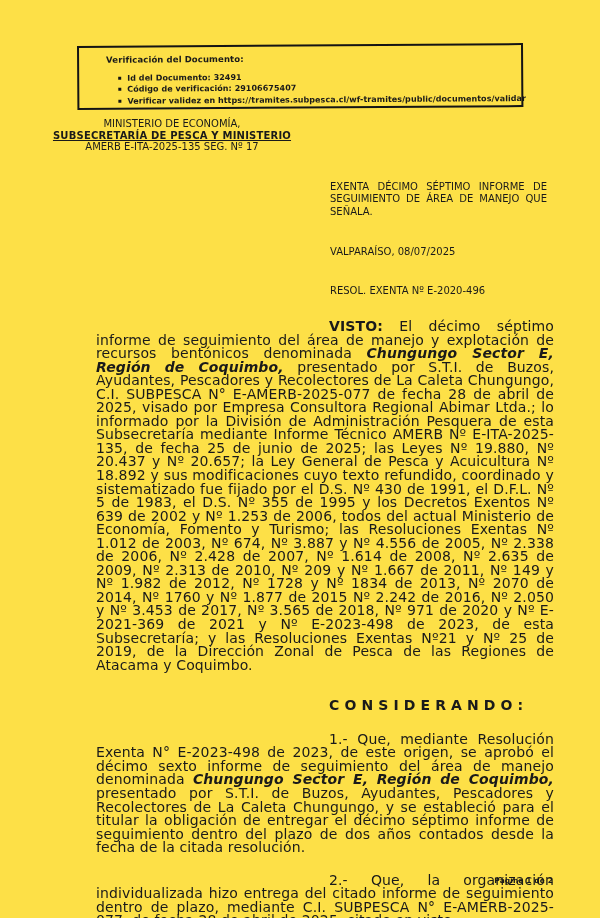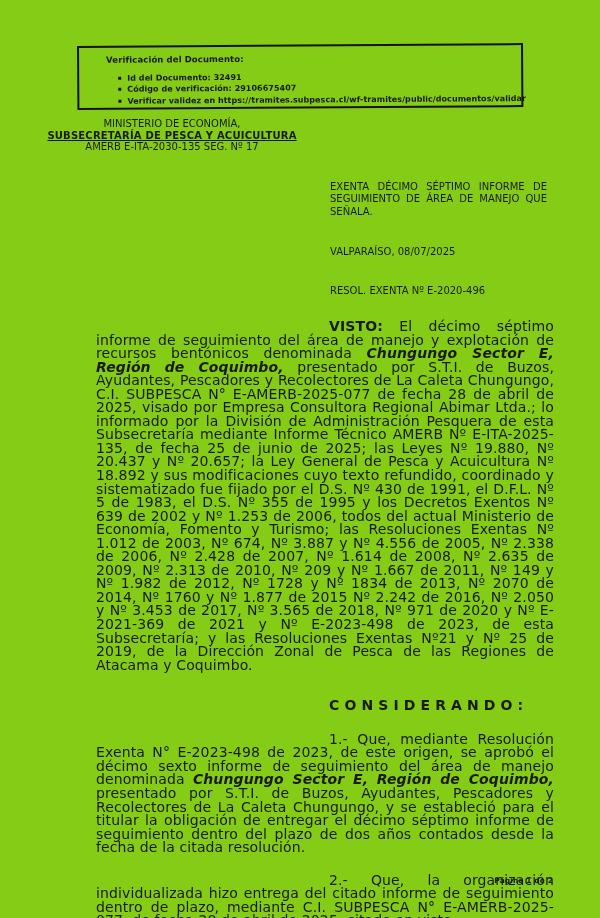--- a/index.html
+++ b/index.html
@@ -1,20 +1,20 @@
 <!DOCTYPE html>
 <html lang="es"><head>
 <meta charset="utf-8">
 <title>RESOL. EXENTA Nº E-2025-496</title>
 <style>
   html,body{margin:0;padding:0;background:#ffffff;}
   .page{
     position:relative;
     width:600px;height:918px;
-    background:#84cc16;
+    background:#fde047;
     color:#1a1a1a;
     font-family:"DejaVu Sans","Liberation Sans",sans-serif;
     overflow:hidden;
     -webkit-font-smoothing:antialiased;
   }
   
   .verify-box{
     position:absolute;left:77px;top:46px;width:446px;height:64px;
     border:2px solid #141414;
     box-sizing:border-box;
@@ -77,22 +77,22 @@
     <div class="vb-title">Verificación del Documento:</div>
     <ul class="vb-list">
       <li>Id del Documento: 32491</li>
       <li>Código de verificación: 29106675407</li>
       <li>Verificar validez en https://tramites.subpesca.cl/wf-tramites/public/documentos/validar</li>
     </ul>
   </div>
 
   <div class="letterhead">
     <div class="lh-line">MINISTERIO DE ECONOMÍA,</div>
-    <div class="lh-line lh-bold">SUBSECRETARÍA DE PESCA Y ACUICULTURA</div>
-    <div class="lh-line">AMERB E-ITA-2030-135 SEG. Nº 17</div>
+    <div class="lh-line lh-bold">SUBSECRETARÍA DE PESCA Y MINISTERIO</div>
+    <div class="lh-line">AMERB E-ITA-2025-135 SEG. Nº 17</div>
   </div>
 
   <div class="subject-block">
     <p class="subject">EXENTA DÉCIMO SÉPTIMO INFORME DE SEGUIMIENTO DE ÁREA DE MANEJO QUE SEÑALA.</p>
     <p class="place-date">VALPARAÍSO, 08/07/2025</p>
     <p class="res-number">RESOL. EXENTA Nº E-2020-496</p>
   </div>
 
   <div class="doc-body">
     <p class="para first-indent"><span style="font-weight: 700;">VISTO:</span><span> El décimo séptimo informe de seguimiento del área de manejo y explotación de recursos bentónicos denominada </span><span style="font-weight: 700; font-style: italic;">Chungungo Sector E, Región de Coquimbo,</span><span> presentado por S.T.I. de Buzos, Ayudantes, Pescadores y Recolectores de La Caleta Chungungo, C.I. SUBPESCA N° E-AMERB-2025-077 de fecha 28 de abril de 2025, visado por Empresa Consultora Regional Abimar Ltda.; lo informado por la División de Administración Pesquera de esta Subsecretaría mediante Informe Técnico AMERB Nº E-ITA-2025-135, de fecha 25 de junio de 2025; las Leyes Nº 19.880, Nº 20.437 y Nº 20.657; la Ley General de Pesca y Acuicultura Nº 18.892 y sus modificaciones cuyo texto refundido, coordinado y sistematizado fue fijado por el D.S. Nº 430 de 1991, el D.F.L. Nº 5 de 1983, el D.S. Nº 355 de 1995 y los Decretos Exentos Nº 639 de 2002 y Nº 1.253 de 2006, todos del actual Ministerio de Economía, Fomento y Turismo; las Resoluciones Exentas Nº 1.012 de 2003, Nº 674, Nº 3.887 y Nº 4.556 de 2005, Nº 2.338 de 2006, Nº 2.428 de 2007, Nº 1.614 de 2008, Nº 2.635 de 2009, Nº 2.313 de 2010, Nº 209 y Nº 1.667 de 2011, Nº 149 y Nº 1.982 de 2012, Nº 1728 y Nº 1834 de 2013, Nº 2070 de 2014, Nº 1760 y Nº 1.877 de 2015 Nº 2.242 de 2016, Nº 2.050 y Nº 3.453 de 2017, Nº 3.565 de 2018, Nº 971 de 2020 y Nº E-2021-369 de 2021 y Nº E-2023-498 de 2023, de esta Subsecretaría; y las Resoluciones Exentas Nº21 y Nº 25 de 2019, de la Dirección Zonal de Pesca de las Regiones de Atacama y Coquimbo.</span></p>

